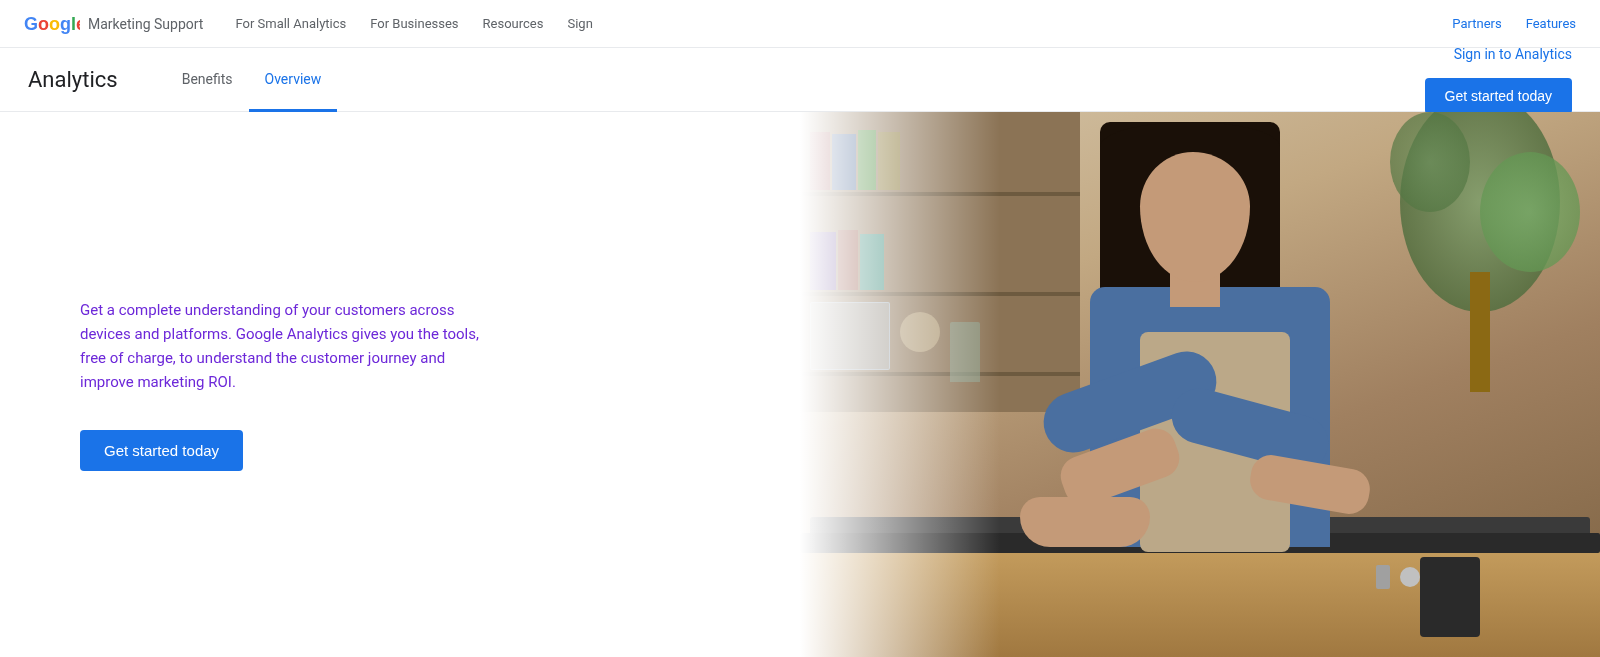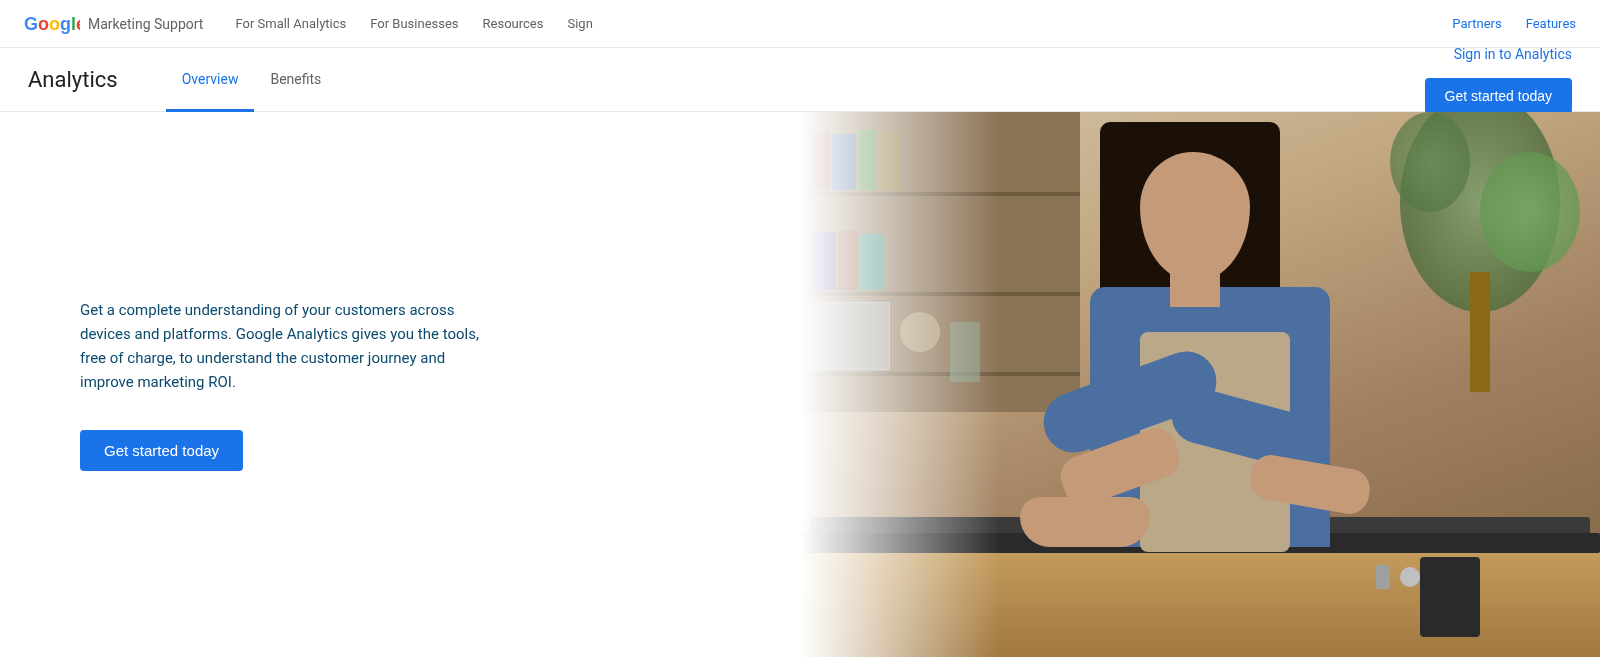--- a/index.html
+++ b/index.html
@@ -258,21 +258,21 @@
       font-size: 56px;
       font-weight: 400;
       color: #202124;
       line-height: 1.15;
       margin-bottom: 24px;
       max-width: 440px;
     }
 
     .hero-description {
       font-size: 15px;
-      color: #0c4a6e;
+      color: #6d28d9;
       line-height: 1.6;
       max-width: 400px;
       margin-bottom: 36px;
     }
 
     .hero-cta {
       background: #1a73e8;
       color: #fff;
       border: none;
       border-radius: 4px;
@@ -303,22 +303,22 @@
   </div>
   <div class="top-nav-right">
     <a>Partners</a>
     <a>Features</a>
   </div>
 </nav>
 
 <nav class="second-nav">
   <span class="analytics-title">Analytics</span>
   <div class="second-nav-links">
+    <a class="second-nav-link">Benefits</a>
     <a class="second-nav-link active">Overview</a>
-    <a class="second-nav-link">Benefits</a>
   </div>
   <div class="second-nav-right">
     <a class="sign-in-link">Sign in to Analytics</a>
     <button class="get-started-btn">Get started today</button>
   </div>
 </nav>
 
 <section class="hero">
 
   <div class="hero-image">

